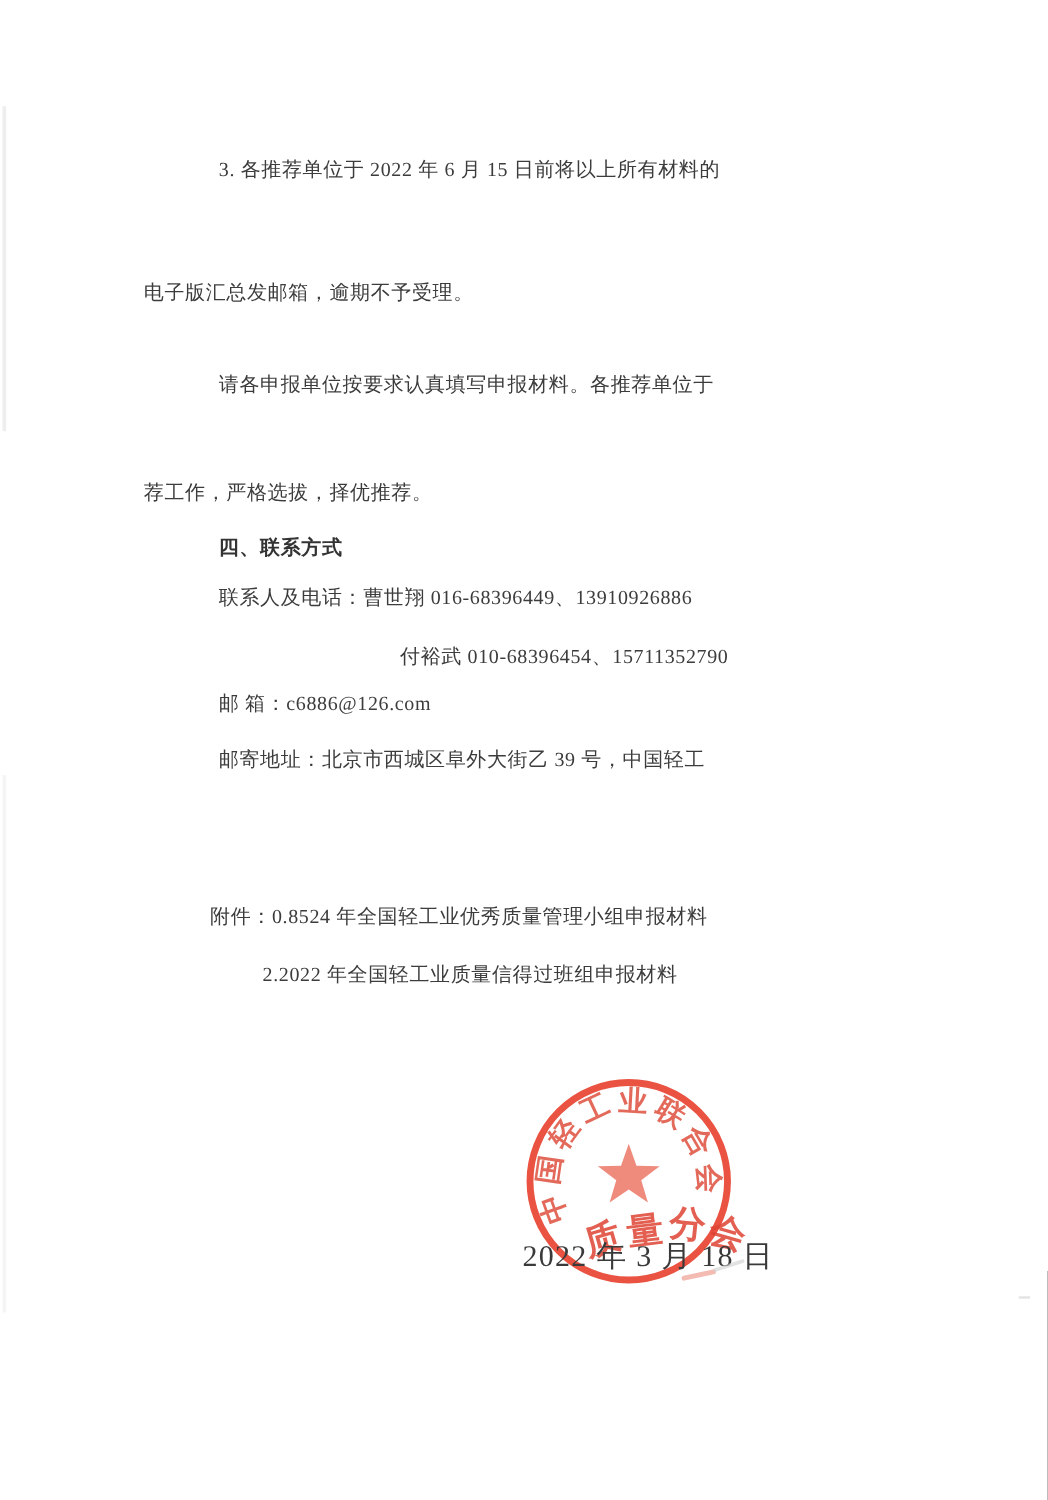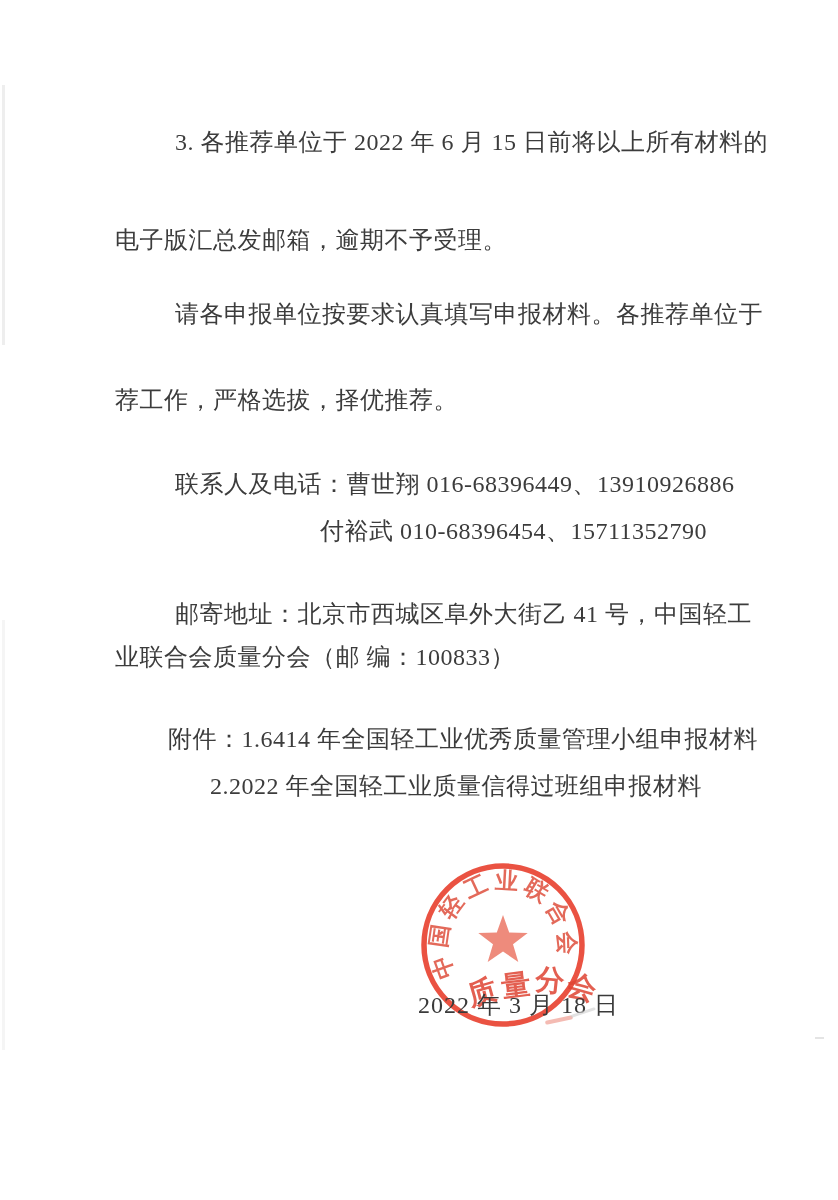--- a/index.html
+++ b/index.html
@@ -8,21 +8,21 @@
     width:838px;height:1200px;
     margin:0 auto;
     background:#ffffff;
     overflow:hidden;
     font-family:"Liberation Serif","DejaVu Serif",serif;
   }
   .line{
     position:absolute;
     left:115px;
     width:640px;
-    font-size:24px;
+    font-size:16px;
     letter-spacing:0.5px;
     color:#3c3c3c;
     white-space:nowrap;
   }
   .ind{padding-left:60px;}
   .heading{font-weight:600;color:#333;}
   .ind-contact2{padding-left:205px;}
   .ind-att1{padding-left:53px;}
   .ind-att2{padding-left:95px;}
   .sig{
@@ -61,25 +61,26 @@
 
 <div class="page">
 
   <div class="artifact edge1"></div>
   <div class="artifact edge2"></div>
 
   <div class="line ind" style="top:126px">3. 各推荐单位于 2022 年 6 月 15 日前将以上所有材料的</div>
   <div class="line" style="top:224px">电子版汇总发邮箱，逾期不予受理。</div>
   <div class="line ind" style="top:298px">请各申报单位按要求认真填写申报材料。各推荐单位于</div>
   <div class="line" style="top:384px">荐工作，严格选拔，择优推荐。</div>
+  <div class="line ind heading" style="top:428px">四、联系方式</div>
   <div class="line ind" style="top:468px">联系人及电话：曹世翔 016-68396449、13910926886</div>
   <div class="line ind-contact2" style="top:515px">付裕武 010-68396454、15711352790</div>
-  <div class="line ind" style="top:598px">邮寄地址：北京市西城区阜外大街乙 41 号，中国轻工</div>
-  <div class="line" style="top:641px">业联合会质量分会（邮  编：100833）</div>
-  <div class="line ind-att1" style="top:723px">附件：1.6414 年全国轻工业优秀质量管理小组申报材料</div>
+  <div class="line ind" style="top:553px">邮  箱：c6886@126.com</div>
+  <div class="line ind" style="top:598px">邮寄地址：北京市西城区阜外大街乙 39 号，中国轻工</div>
+  <div class="line ind-att1" style="top:723px">附件：0.8524 年全国轻工业优秀质量管理小组申报材料</div>
   <div class="line ind-att2" style="top:770px">2.2022 年全国轻工业质量信得过班组申报材料</div>
 
   <svg class="seal" viewBox="0 0 190 190">
     <circle cx="93" cy="93" r="79" fill="none" stroke="#e73a28" stroke-width="5.5" opacity="0.88"></circle>
     <polygon points="93,63 99.2,80.5 117.7,81 103,92.2 108.3,110 93,99.5 77.7,110 83,92.2 68.3,81 86.8,80.5" fill="#ec7e6e" opacity="0.9"></polygon>
     <g id="seal-ring-chars">
         <text class="ring-char" x="0" y="0" text-anchor="middle" dominant-baseline="central" transform="translate(32.9,114.9) rotate(250.0)">中</text>
         <text class="ring-char" x="0" y="0" text-anchor="middle" dominant-baseline="central" transform="translate(29.7,83.8) rotate(278.3)">国</text>
         <text class="ring-char" x="0" y="0" text-anchor="middle" dominant-baseline="central" transform="translate(41.6,54.8) rotate(306.6)">轻</text>
         <text class="ring-char" x="0" y="0" text-anchor="middle" dominant-baseline="central" transform="translate(65.9,35.0) rotate(334.9)">工</text>

